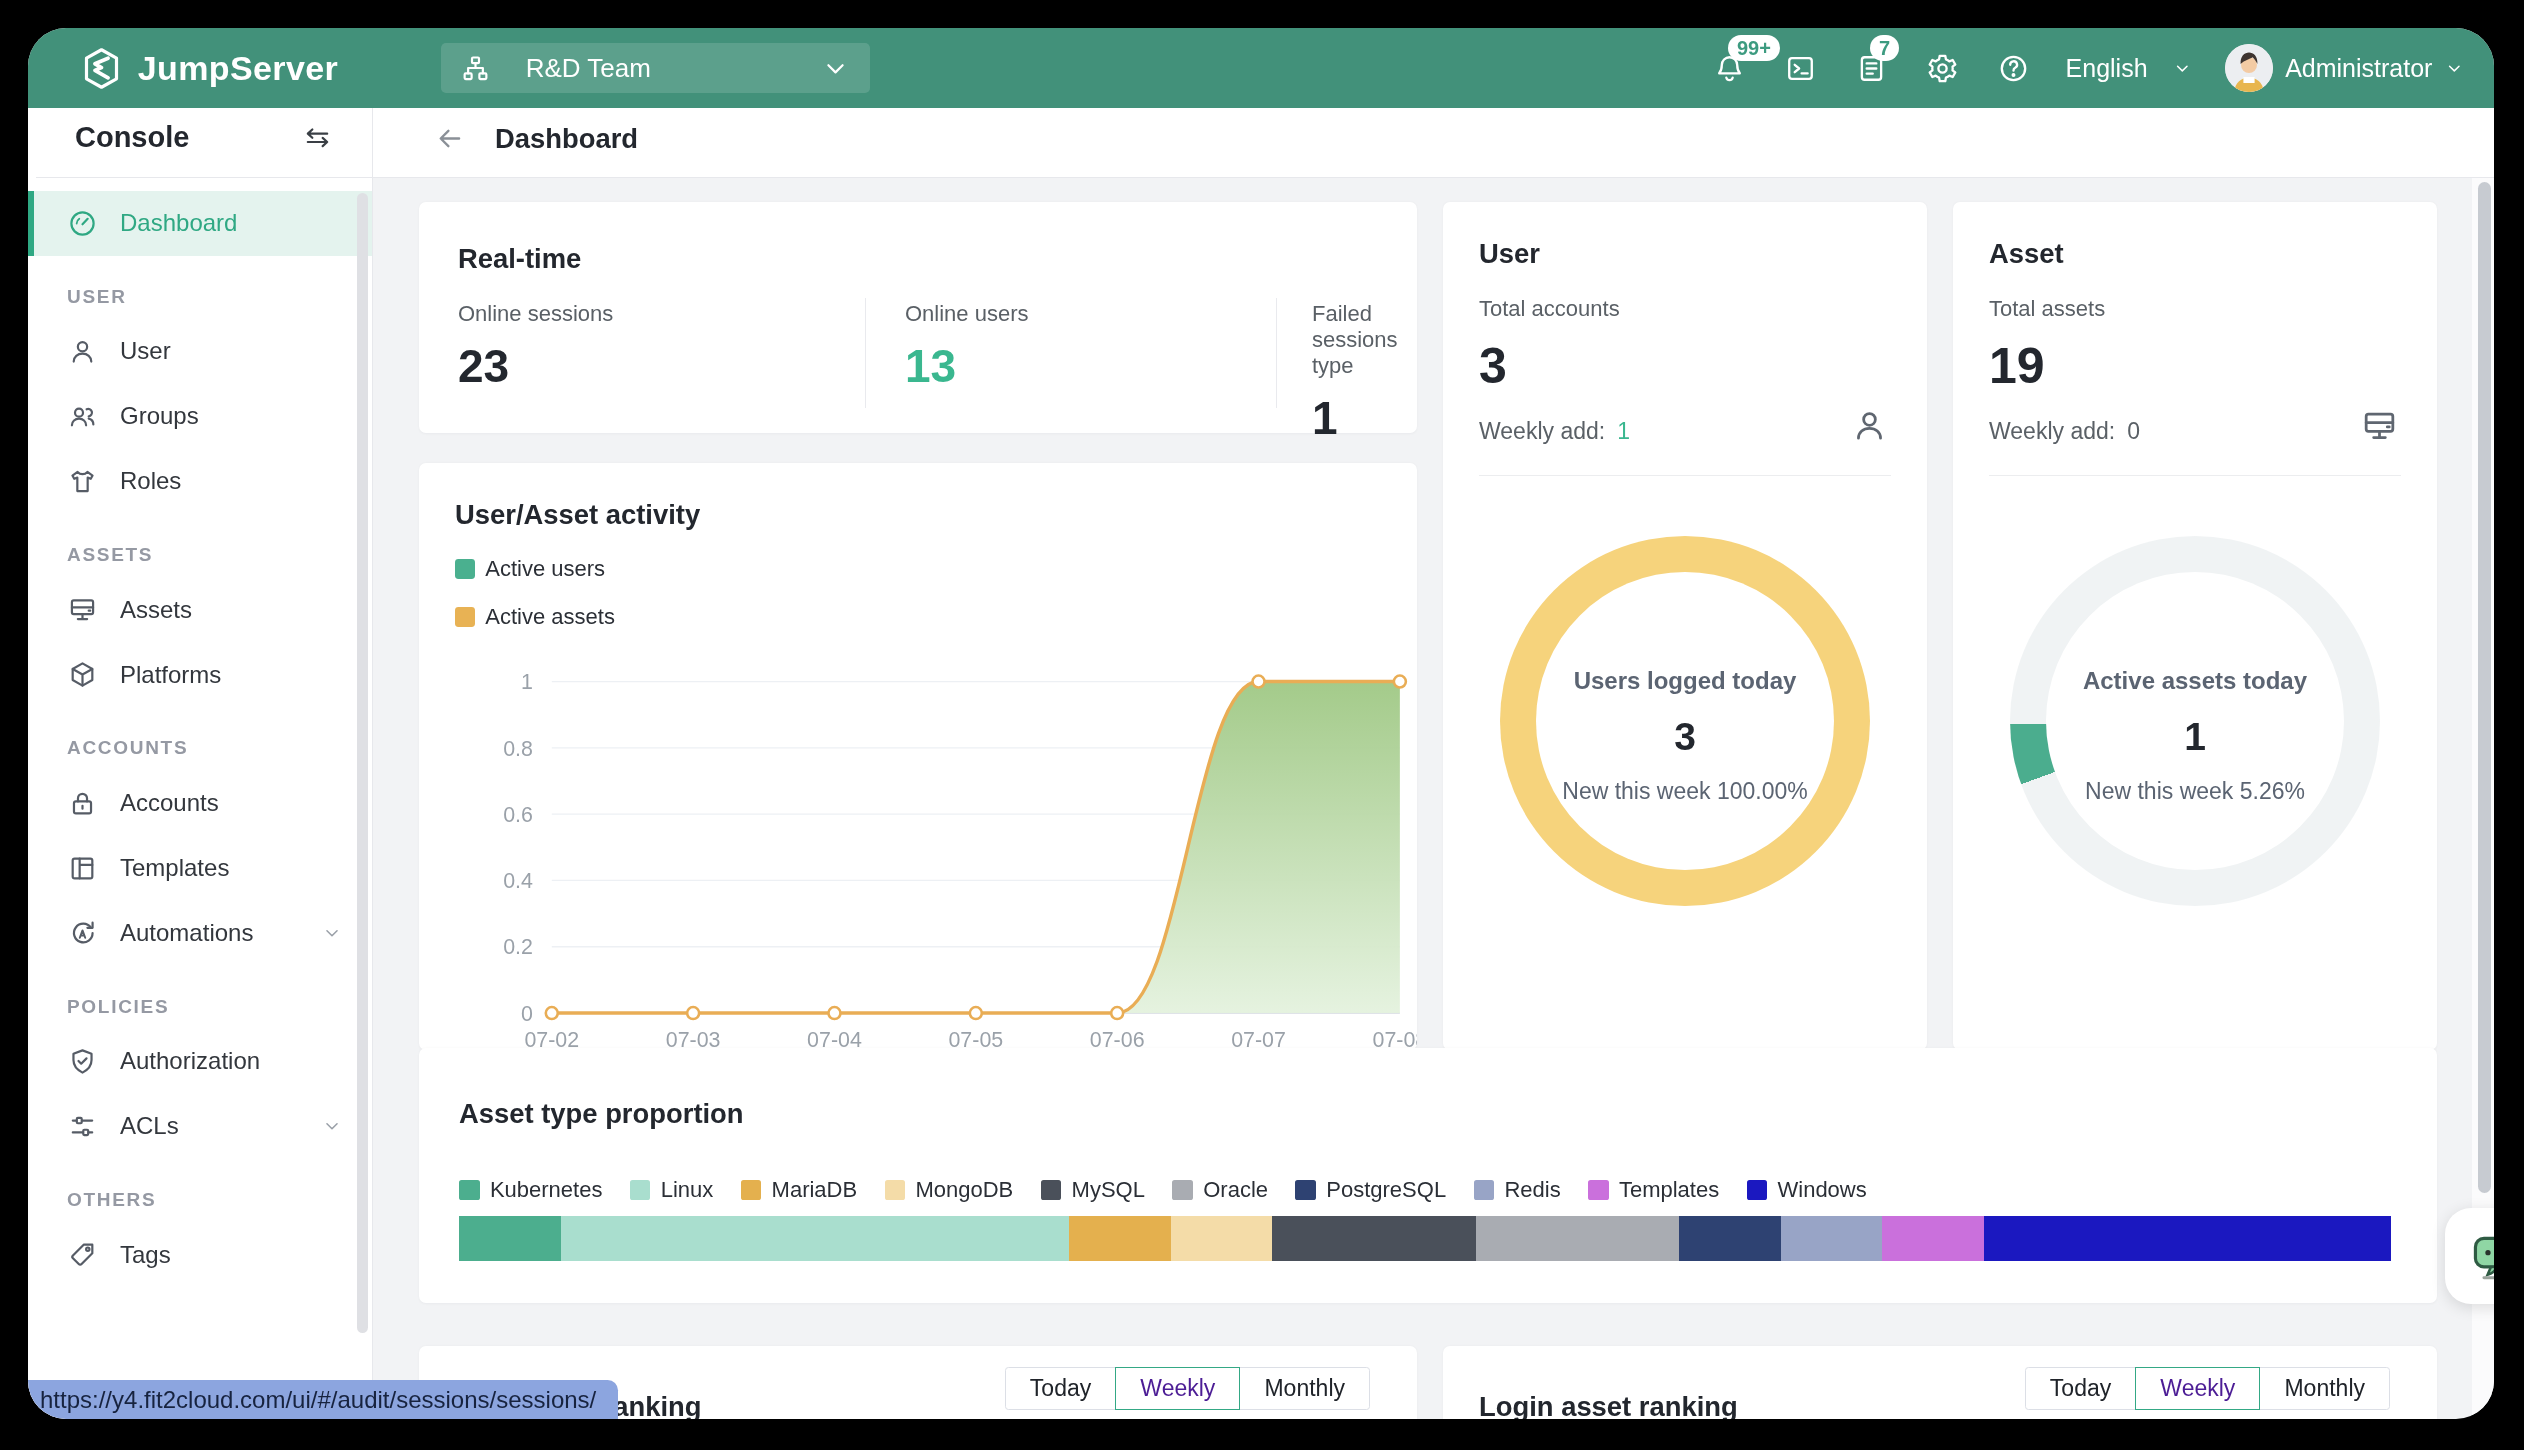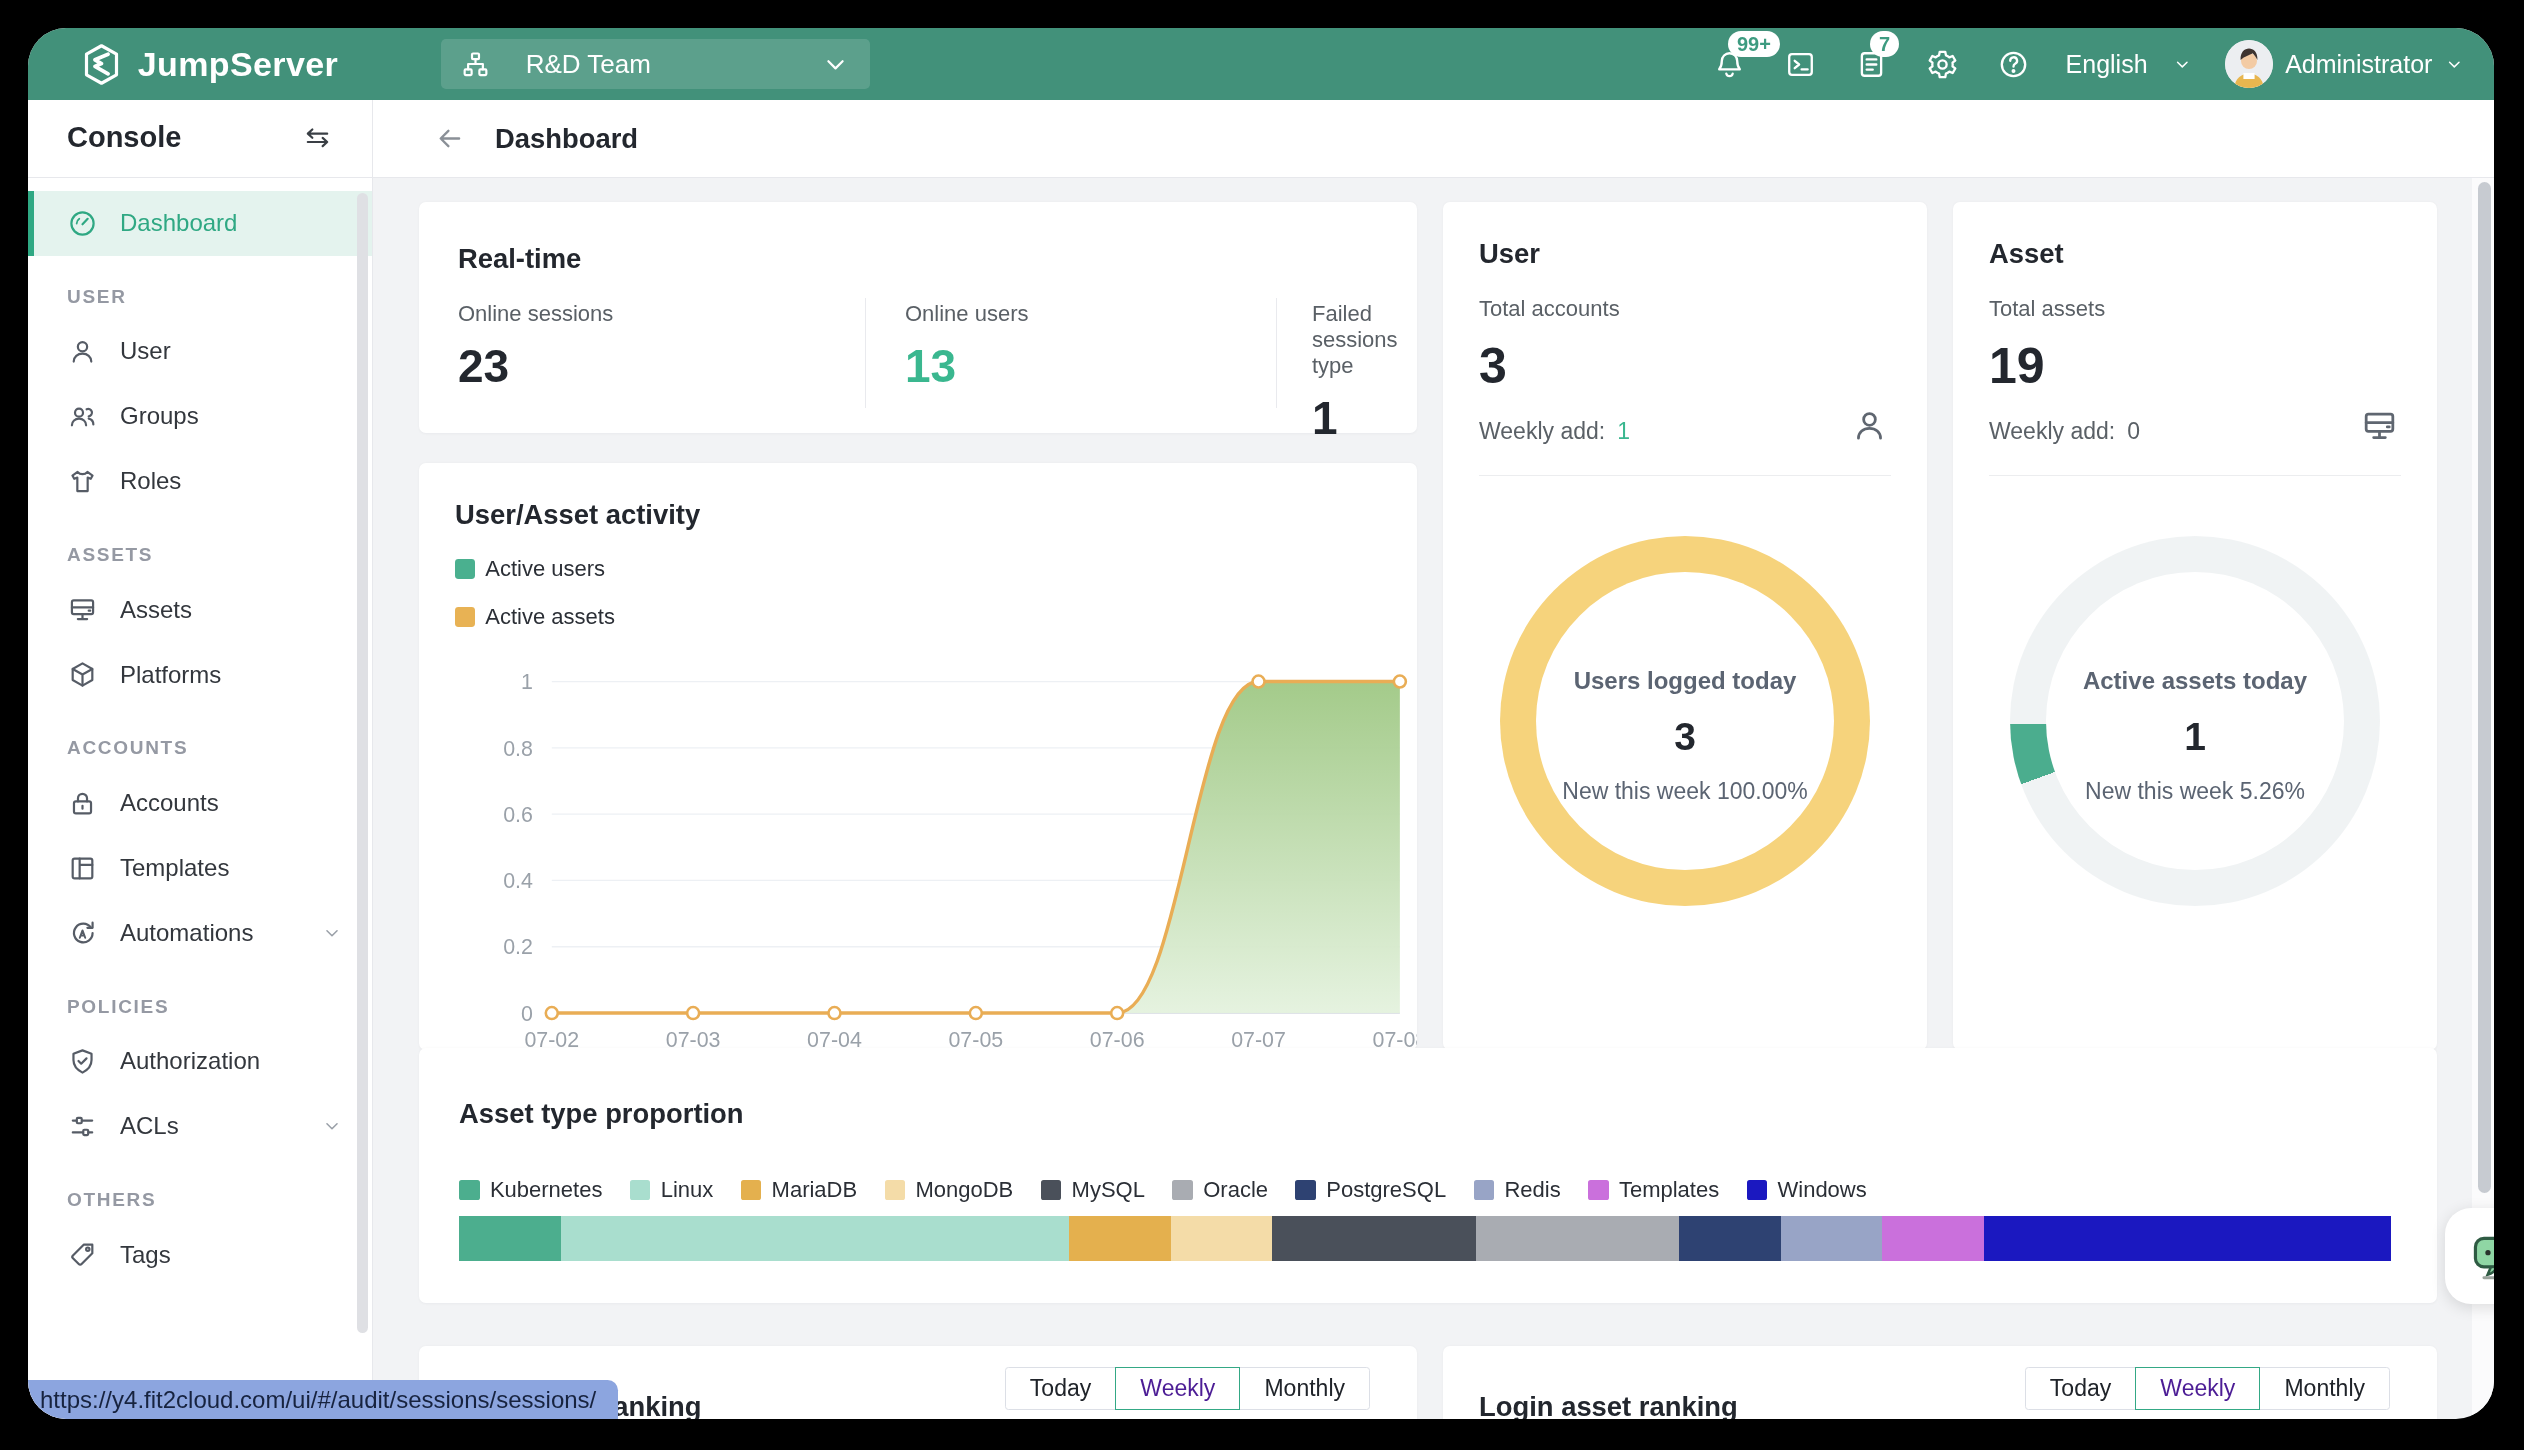--- a/index.html
+++ b/index.html
@@ -1,20 +1,20 @@
 <!DOCTYPE html>
 <html style="font-size:13.7px"><head>
 <meta charset="utf-8">
 <style>
   html,body{margin:0;padding:0;width:2525px;height:1450px;background:#000;overflow:hidden;
     font-family:"Liberation Sans",sans-serif;-webkit-font-smoothing:antialiased;}
   .window{position:absolute;left:28px;top:28px;width:2466px;height:1391px;background:#F2F3F5;
     border-radius:38px;overflow:hidden;}
   
-  .topbar{position:absolute;left:0;top:0;right:0;height:72px;background:#42917A;display:flex;
+  .topbar{position:absolute;left:0;top:0;right:0;height:80px;background:#42917A;display:flex;
     align-items:center;color:#fff;z-index:30;}
   .brand{display:flex;align-items:center;gap:13.7px;margin-left:51px;}
   .brand .icon{width:45px;height:45px;color:#fff;}
   .brand-name{font-size:34px;font-weight:700;letter-spacing:0.4px;}
   .org-switch{margin-left:103px;width:429px;height:50px;background:rgba(255,255,255,.14);
     border-radius:5.1px;display:flex;align-items:center;padding:0 19px;box-sizing:border-box;cursor:pointer;gap:19px;}
   .org-switch .icon{width:31px;height:31px;}
   .org-name{font-size:26px;margin-left:15.4px;flex:1;}
   .tb-right{margin-left:auto;display:flex;align-items:center;gap:33px;padding-right:29px;}
   .tb-ic{position:relative;width:38px;height:38px;display:flex;align-items:center;justify-content:center;cursor:pointer;}
@@ -22,21 +22,21 @@
   .badge{position:absolute;top:-13.7px;left:17px;background:#fff;color:#3D9B80;font-size:20px;font-weight:700;
     border-radius:856px;padding:2.6px 9.4px;line-height:1;white-space:nowrap;}
   .lang{display:flex;align-items:center;gap:24px;font-size:25px;cursor:pointer;}
   .chev{width:20.6px;height:20.6px;color:#fff;}
   .userbox{display:flex;align-items:center;gap:12px;cursor:pointer;}
   .avatar{width:48px;height:48px;border-radius:50%;overflow:hidden;background:#EEF0F2;}
   .username{font-size:25px;}
   
   .sidebar{position:absolute;left:0;top:72px;bottom:0;width:345px;background:#fff;
     border-right:0.9px solid #E7E8EC;box-sizing:border-box;z-index:10;}
-  .side-head{height:77px;border-bottom:0.9px solid #E7E8EC;position:relative;}
+  .side-head{height:77px;border-bottom:0.9px solid #E7E8EC;position:relative;margin-left:8px;}
   .side-title{position:absolute;left:39px;top:20.6px;font-size:29px;font-weight:700;color:#23272E;}
   .side-toggle{position:absolute;right:39px;top:22px;width:31px;height:31px;color:#3A3F45;cursor:pointer;}
   .menu{position:absolute;left:0;right:0;top:77px;padding-top:13.7px;}
   .menu-item{height:65px;display:flex;align-items:center;padding-left:39px;gap:22px;cursor:pointer;
     color:#33373D;position:relative;}
   .menu-item .icon{width:31px;height:31px;color:#565C66;flex:0 0 auto;}
   .menu-item .mlabel{font-size:24px;}
   .menu-item.active{background:#E4F3EE;color:#2FA883;}
   .menu-item.active .icon{color:#2FA883;}
   .menu-item.active::before{content:"";position:absolute;left:0;top:0;bottom:0;width:6px;background:#2FA883;}

